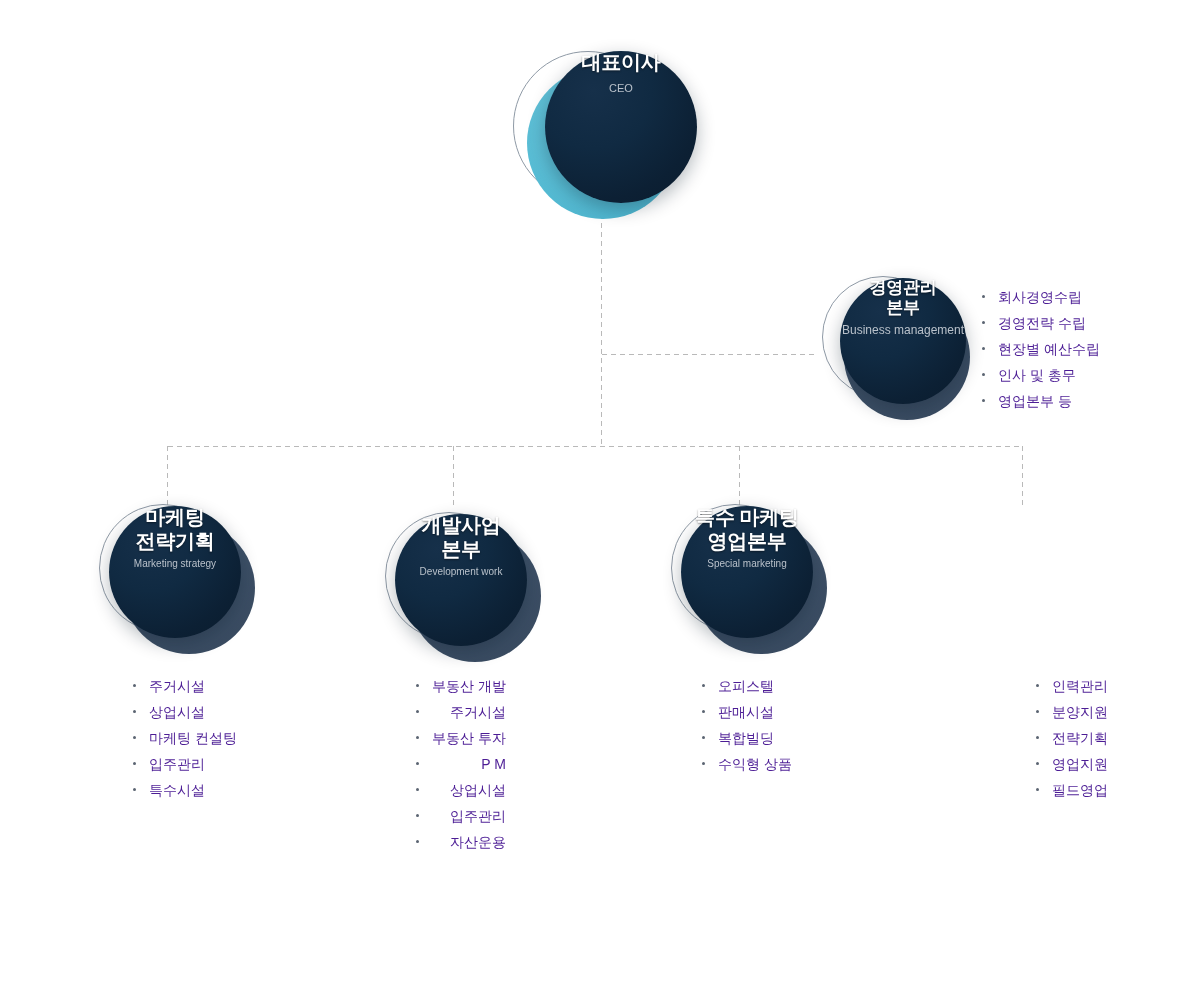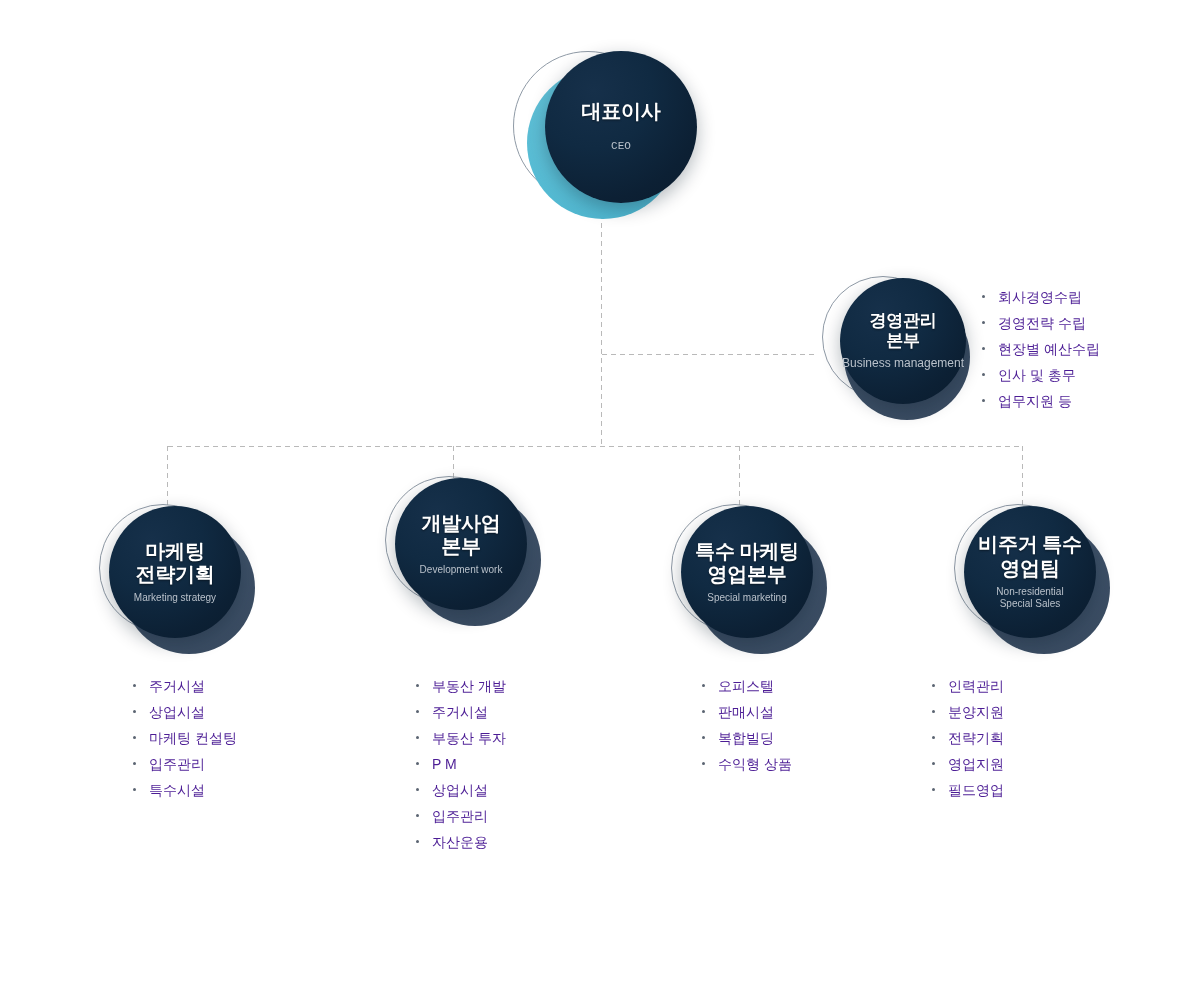--- a/index.html
+++ b/index.html
@@ -56,21 +56,21 @@
   
   .disc-front {
     position: absolute;
     border-radius: 50%;
     background:
       radial-gradient(circle at 32% 26%, #16304a 0%, #102a42 38%, #0c2034 72%, #0a1b2c 100%);
     box-shadow: 0 6px 18px rgba(8,22,38,0.30);
     display: flex;
     flex-direction: column;
     align-items: center;
-    justify-content: center;
+    justify-content: flex-start;
     text-align: center;
   }
 
   .node-title {
     color: #ffffff;
     font-weight: bold;
     line-height: 1.18;
     letter-spacing: -0.2px;
     white-space: pre-line;
     text-shadow: 0 1px 2px rgba(0,0,0,0.45);
@@ -82,21 +82,21 @@
     white-space: pre-line;
     margin-top: 5px;
   }
 
   
   #node-ceo .ring-outline { left: 8px;  top: 6px;   width: 150px; height: 150px; }
   #node-ceo .disc-back    { left: 22px; top: 22px;  width: 152px; height: 152px;
                             background: radial-gradient(circle at 40% 35%, #6cc6dc 0%, #57bcd4 55%, #47b0cb 100%); }
   #node-ceo .disc-front   { left: 40px; top: 6px;   width: 152px; height: 152px; }
   #node-ceo .node-title   { font-size: 20px; }
-  #node-ceo .node-sub     { font-size: 11px; margin-top: 17px; font-family: Liberation Mono, monospace; }
+  #node-ceo .node-sub     { font-size: 11px; margin-top: 7px; }
 
   
   #node-bm .ring-outline { left: 4px;  top: 4px;  width: 122px; height: 122px; }
   #node-bm .disc-back    { left: 26px; top: 22px; width: 126px; height: 126px;
                            background: radial-gradient(circle at 38% 30%, #4a5f79 0%, #3e5168 55%, #35465b 100%); }
   #node-bm .disc-front   { left: 22px; top: 6px;  width: 126px; height: 126px; }
   #node-bm .node-title   { font-size: 17px; }
   #node-bm .node-sub     { font-size: 12px; }
 
   
@@ -174,21 +174,21 @@
         <div class="node-sub">Business management</div>
       </div>
     </div>
   </div>
 
   <ul class="bullets" id="bullets-bm" style="left:978px; top:284px;">
       <li>회사경영수립</li>
       <li>경영전략 수립</li>
       <li>현장별 예산수립</li>
       <li>인사 및 총무</li>
-      <li>업무지원 등</li>
+      <li>영업본부 등</li>
     </ul>
 
   <div class="node node-l2" id="node-ms" style="left:95px; top:500px; width:170px; height:160px;">
     <div class="node-art">
       <div class="ring-outline"></div>
       <div class="disc-back"></div>
       <div class="disc-front">
         <div class="node-title">마케팅
 전략기획</div>
         <div class="node-sub">Marketing strategy</div>
@@ -197,33 +197,33 @@
   </div>
 
   <ul class="bullets" id="bullets-ms" style="left:129px; top:673px;">
       <li>주거시설</li>
       <li>상업시설</li>
       <li>마케팅 컨설팅</li>
       <li>입주관리</li>
       <li>특수시설</li>
     </ul>
 
-  <div class="node node-l2" id="node-dw" style="left:381px; top:472px; width:170px; height:160px;">
+  <div class="node node-l2" id="node-dw" style="left:381px; top:508px; width:170px; height:160px;">
     <div class="node-art">
       <div class="ring-outline"></div>
       <div class="disc-back"></div>
       <div class="disc-front">
         <div class="node-title">개발사업
 본부</div>
         <div class="node-sub">Development work</div>
       </div>
     </div>
   </div>
 
-  <ul class="bullets" id="bullets-dw" style="left:412px; top:673px;">
+  <ul class="bullets" id="bullets-dw" style="left:412px; top:673px;text-align:right;">
       <li>부동산 개발</li>
       <li>주거시설</li>
       <li>부동산 투자</li>
       <li>P M</li>
       <li>상업시설</li>
       <li>입주관리</li>
       <li>자산운용</li>
     </ul>
 
   <div class="node node-l2" id="node-sm" style="left:667px; top:500px; width:170px; height:160px;">
@@ -238,34 +238,22 @@
     </div>
   </div>
 
   <ul class="bullets" id="bullets-sm" style="left:698px; top:673px;">
       <li>오피스텔</li>
       <li>판매시설</li>
       <li>복합빌딩</li>
       <li>수익형 상품</li>
     </ul>
 
-  <div class="node node-l2" id="node-nr" style="left:950px; top:500px; width:170px; height:160px;">
-    <div class="node-art">
-      <div class="ring-outline"></div>
-      <div class="disc-back"></div>
-      <div class="disc-front">
-        <div class="node-title">비주거 특수
-영업팀</div>
-        <div class="node-sub">Non-residential
-Special Sales</div>
-      </div>
-    </div>
-  </div>
-
-  <ul class="bullets" id="bullets-nr" style="left:928px; top:673px;">
+
+  <ul class="bullets" id="bullets-nr" style="left:1032px; top:673px;">
       <li>인력관리</li>
       <li>분양지원</li>
       <li>전략기획</li>
       <li>영업지원</li>
       <li>필드영업</li>
     </ul>
 
 </div>
 
 </body></html>

